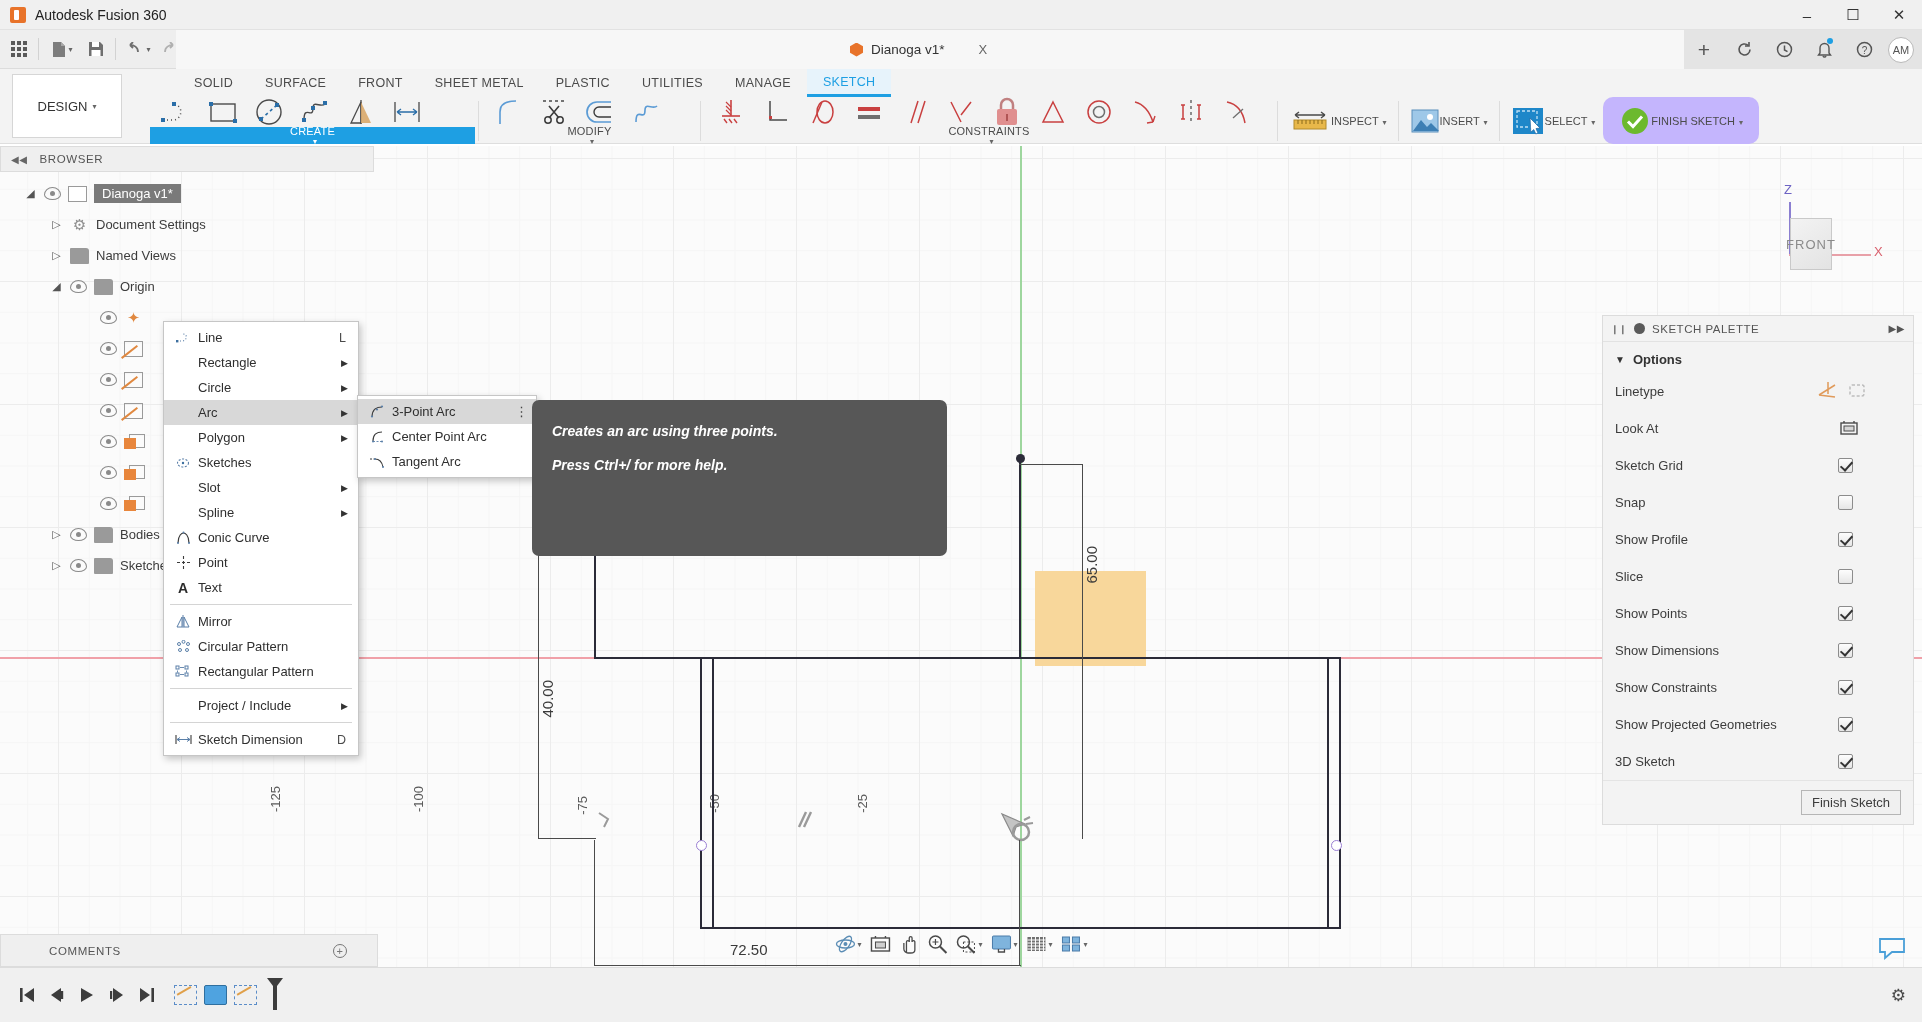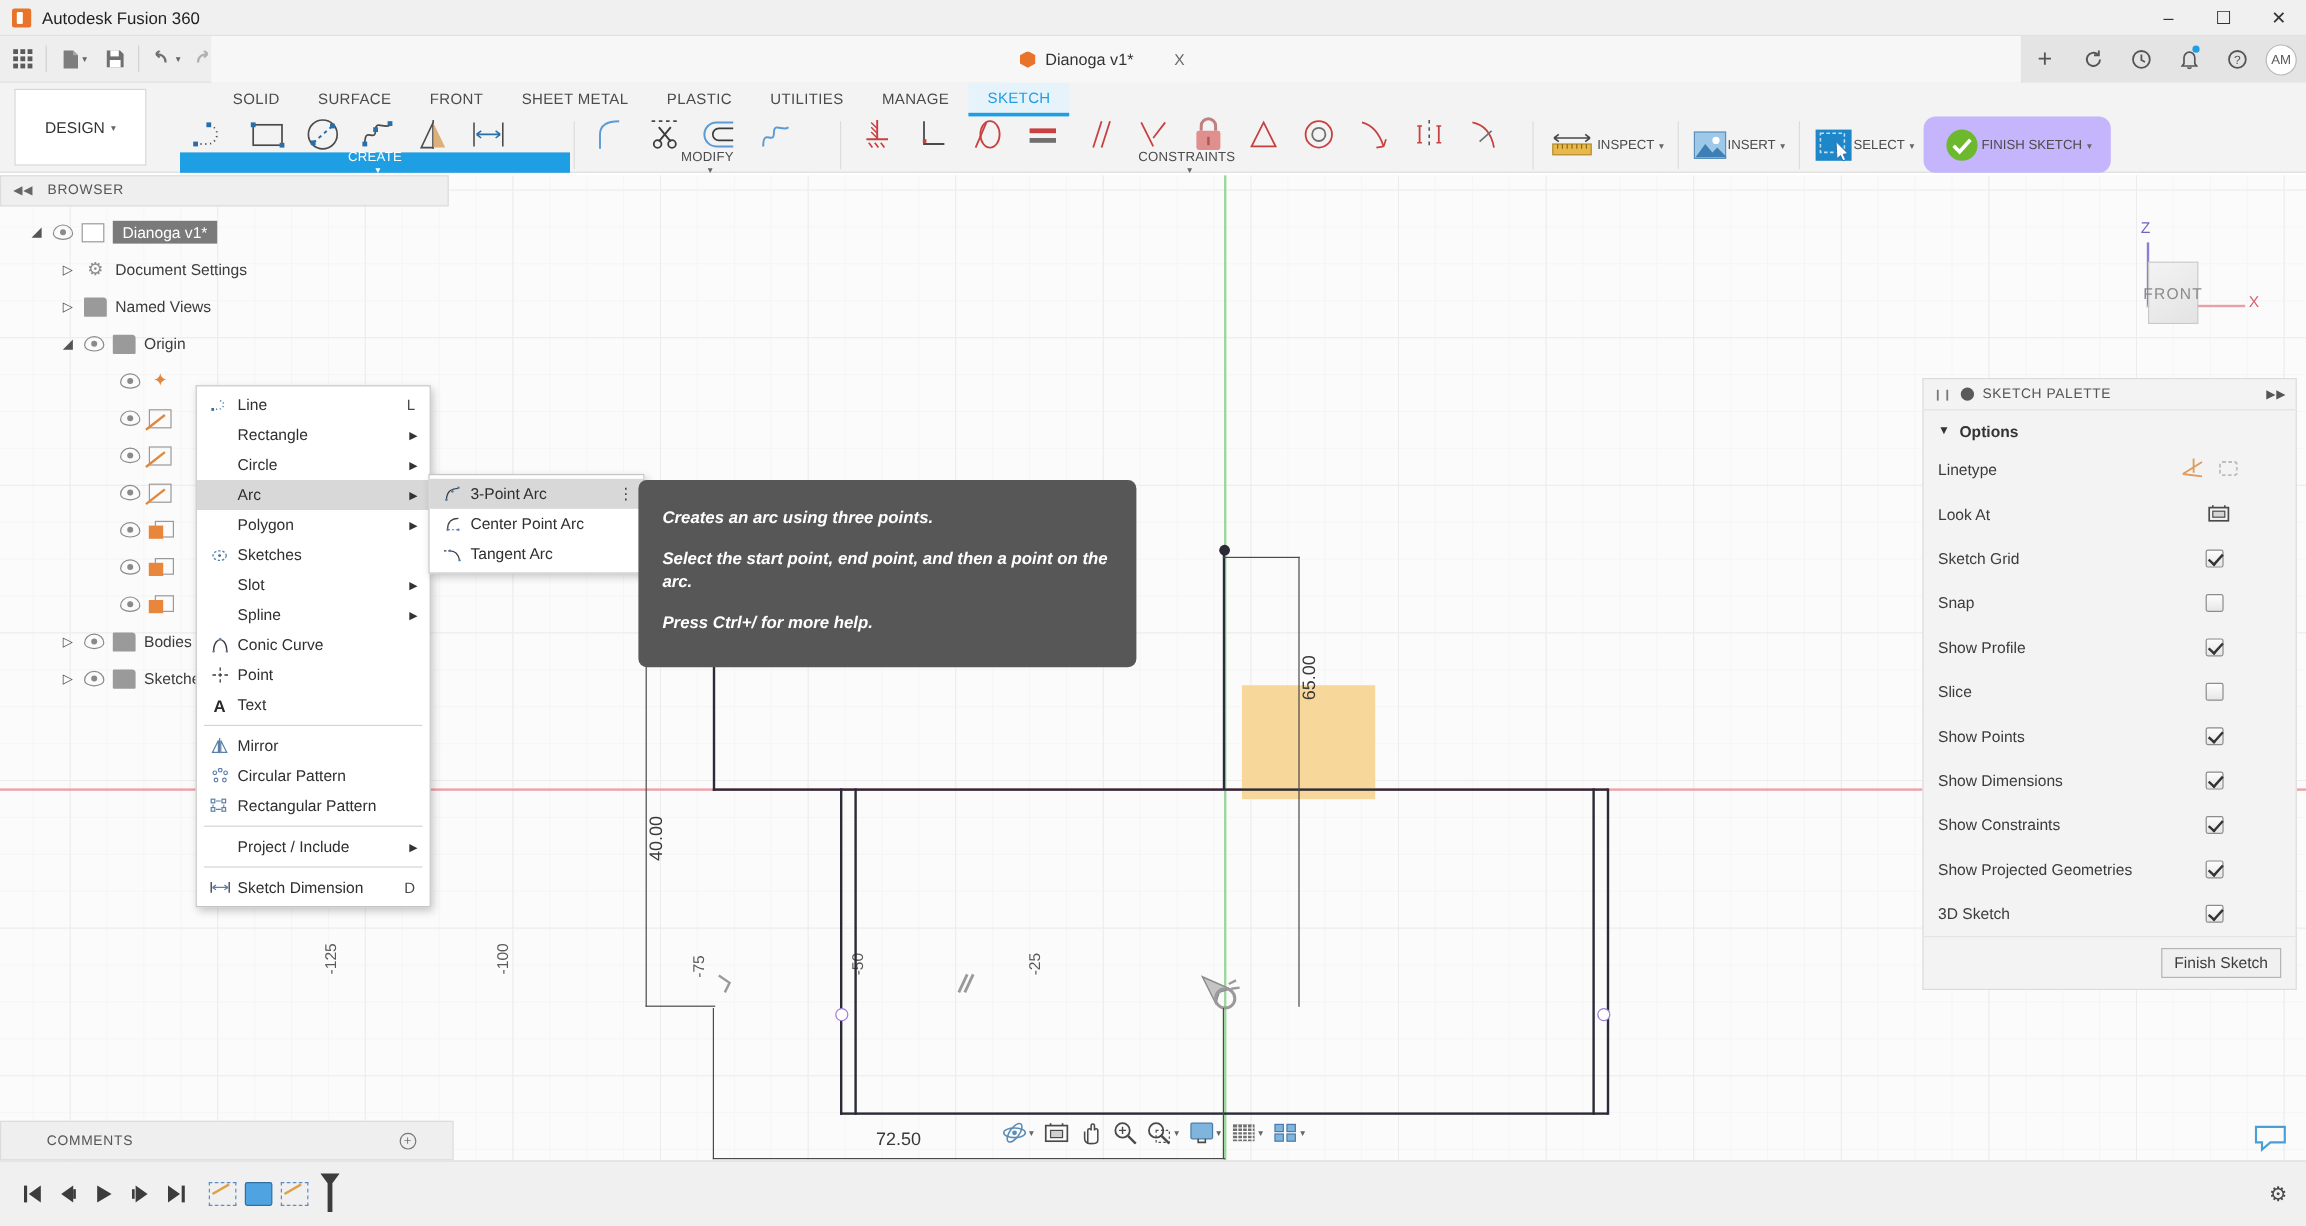--- a/index.html
+++ b/index.html
@@ -169,21 +169,21 @@
   .fs-btn { border:1px solid #b5b5b5; background:#f0f0f0; padding:4px 10px; font-size:13px; color:#3c3c3c;}
 
   
   .navbar { position:absolute; left:50%; transform:translateX(-50%); bottom:8px;
             height:30px; display:flex; align-items:center; gap:2px; }
   .nav-ico { display:flex; align-items:center; justify-content:center; height:28px; padding:0 3px; color:#4a6d86;}
 
   
   .comments { position:absolute; left:0; bottom:0; width:378px; height:33px;
               background:#efefef; border:1px solid #dcdcdc; display:flex; align-items:center;
-              padding-left:38px; font-size:11.5px; letter-spacing:.6px; color:#555; }
+              padding-left:48px; font-size:11.5px; letter-spacing:.6px; color:#555; }
   .cm-plus { position:absolute; right:30px; width:14px; height:14px; border-radius:50%;
              border:1.4px solid #777; color:#777; font-size:11px; display:flex;
              align-items:center; justify-content:center; }
 
   
   .statusbar { position:absolute; left:0; right:0; bottom:0; height:55px; background:#f0f0f0;
                border-top:1px solid #dcdcdc; display:flex; align-items:center; }
   .tl-btn { width:30px; height:40px; display:flex; align-items:center; justify-content:center; color:#3c3c3c;}
   .tl-sep { width:12px; }
   .timeline-node { display:flex; align-items:center; gap:7px; margin-left:12px; }
@@ -1032,21 +1032,20 @@
             <circle cx="6" cy="3" r="1" fill="#5a7fa8"></circle>
             <circle cx="14" cy="11" r="1" fill="#5a7fa8"></circle>
           </svg>
       </span>
       <span class="mtx">Tangent Arc</span>
     </div>
   </div>
 
   <div class="tooltip">
     <p>Creates an arc using three points.</p>
-    <p>Select the start point, end point, and then a point on the arc.</p>
     <p>Press Ctrl+/ for more help.</p>
   </div>
 
 </div>
 
 <div class="statusbar">
   <div class="tl-sep"></div>
   <div class="tl-btn">
     <svg width="18" height="16" viewBox="0 0 18 16">
         <rect x="2" y="1" width="2.6" height="14" fill="#3c3c3c"></rect>

